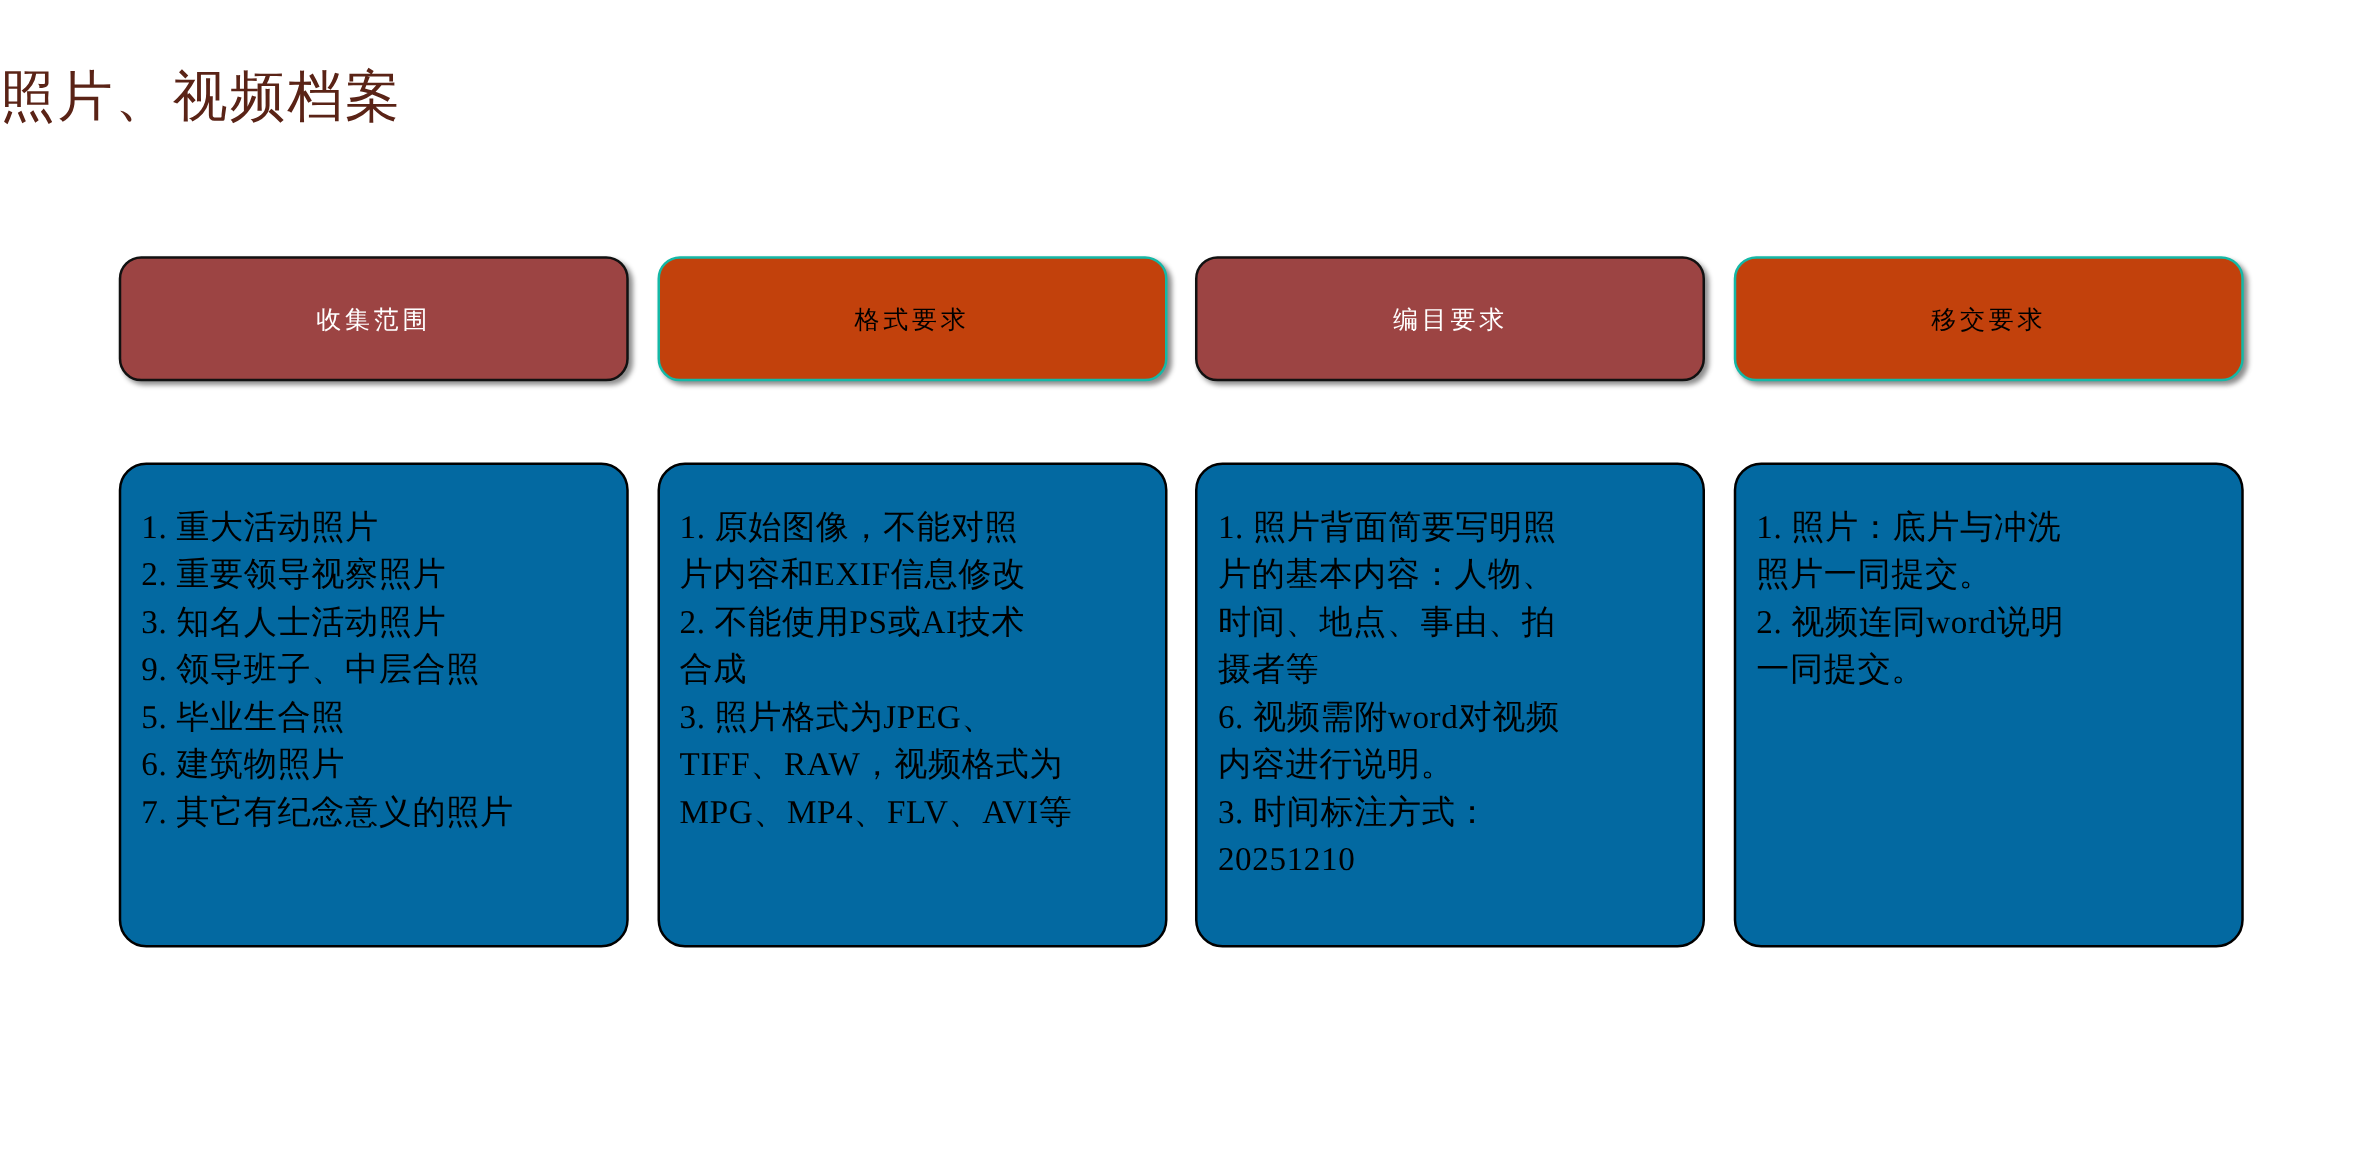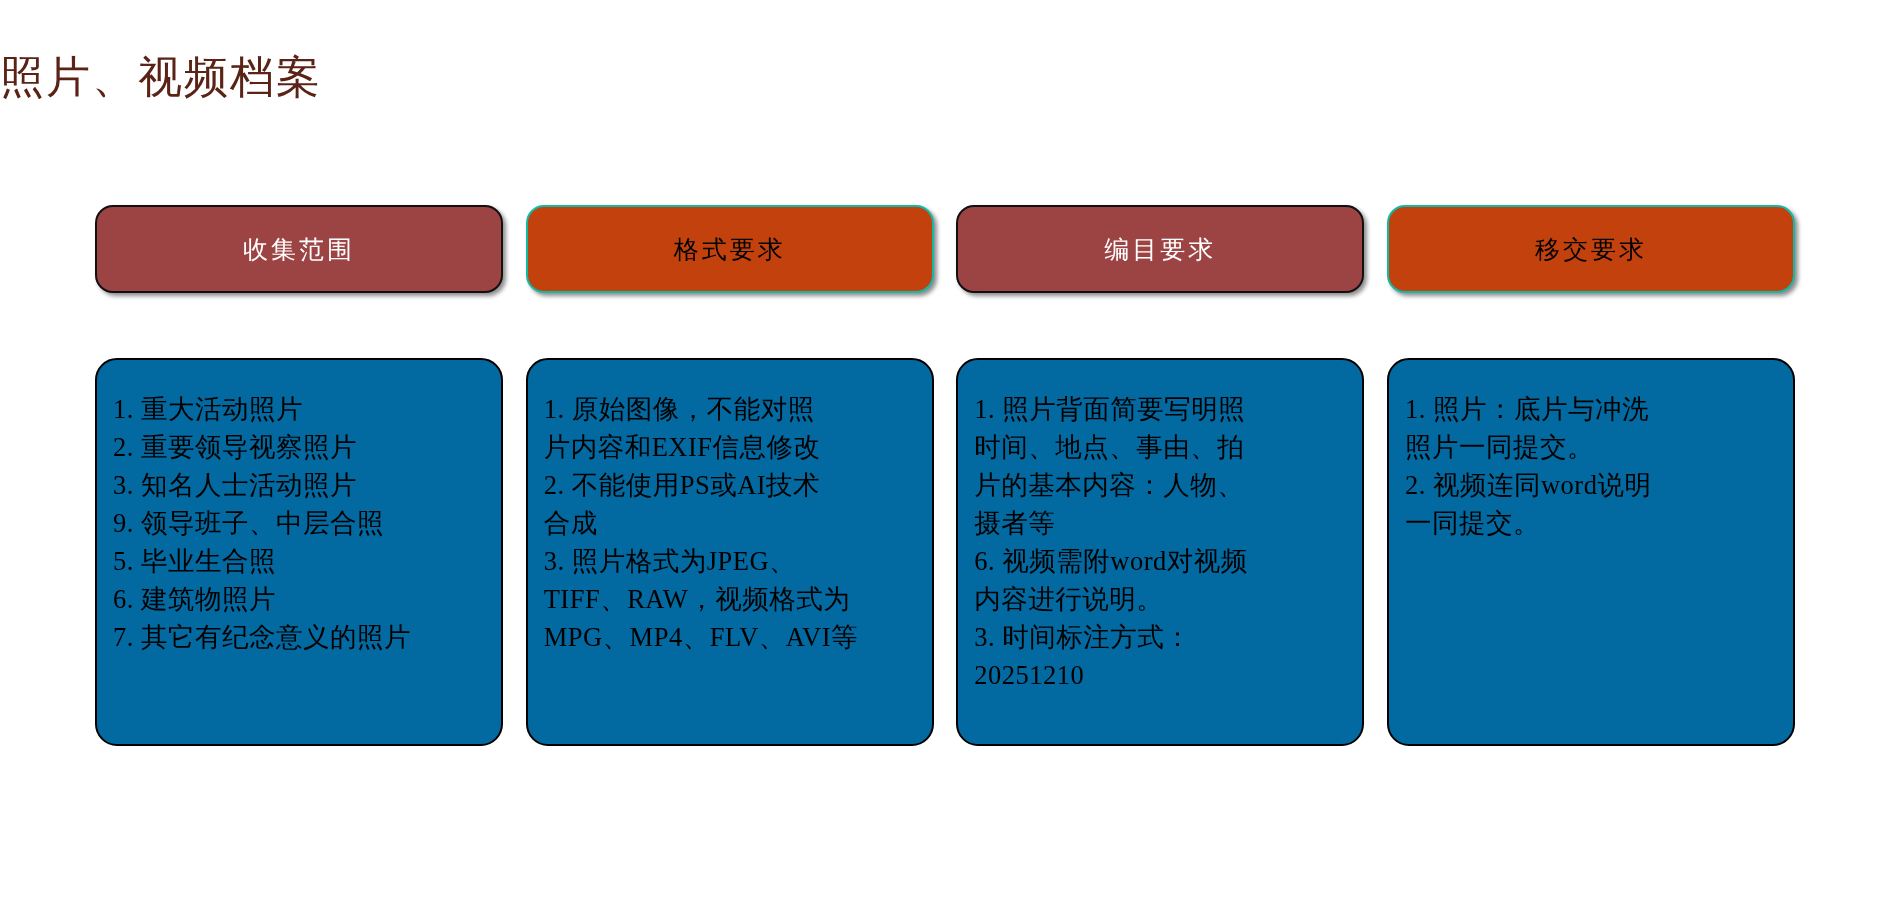--- a/index.html
+++ b/index.html
@@ -37,27 +37,27 @@
     display: flex;
     flex-direction: row;
     justify-content: space-between;
   }
   .column {
     width: 408px;
     display: flex;
     flex-direction: column;
   }
   .tab {
-    height: 88px;
+    height: 100px;
     border-radius: 18px;
     border: 2px solid #14b8a6;
     display: flex;
     align-items: center;
     justify-content: center;
-    font-size: 25px;
+    font-size: 20px;
     letter-spacing: 3px;
     box-shadow: 3px 3px 4px rgba(0,0,0,0.45);
     box-sizing: border-box;
     white-space: nowrap;
   }
   .tab.filled {
     background: #9c4443;
     color: #ffffff;
     border-color: #111111;
   }
@@ -121,22 +121,22 @@
         <div class="line">MPG、MP4、FLV、AVI等</div>
       </div>
     </div>
 
     <div class="column">
       <div class="tab filled">
         <span>编目要求</span>
       </div>
       <div class="panel">
         <div class="line">1. 照片背面简要写明照</div>
+        <div class="line">片的基本内容：人物、</div>
         <div class="line">时间、地点、事由、拍</div>
-        <div class="line">片的基本内容：人物、</div>
         <div class="line">摄者等</div>
         <div class="line">6. 视频需附word对视频</div>
         <div class="line">内容进行说明。</div>
         <div class="line">3. 时间标注方式：</div>
         <div class="line">20251210</div>
       </div>
     </div>
 
     <div class="column">
       <div class="tab plain">

